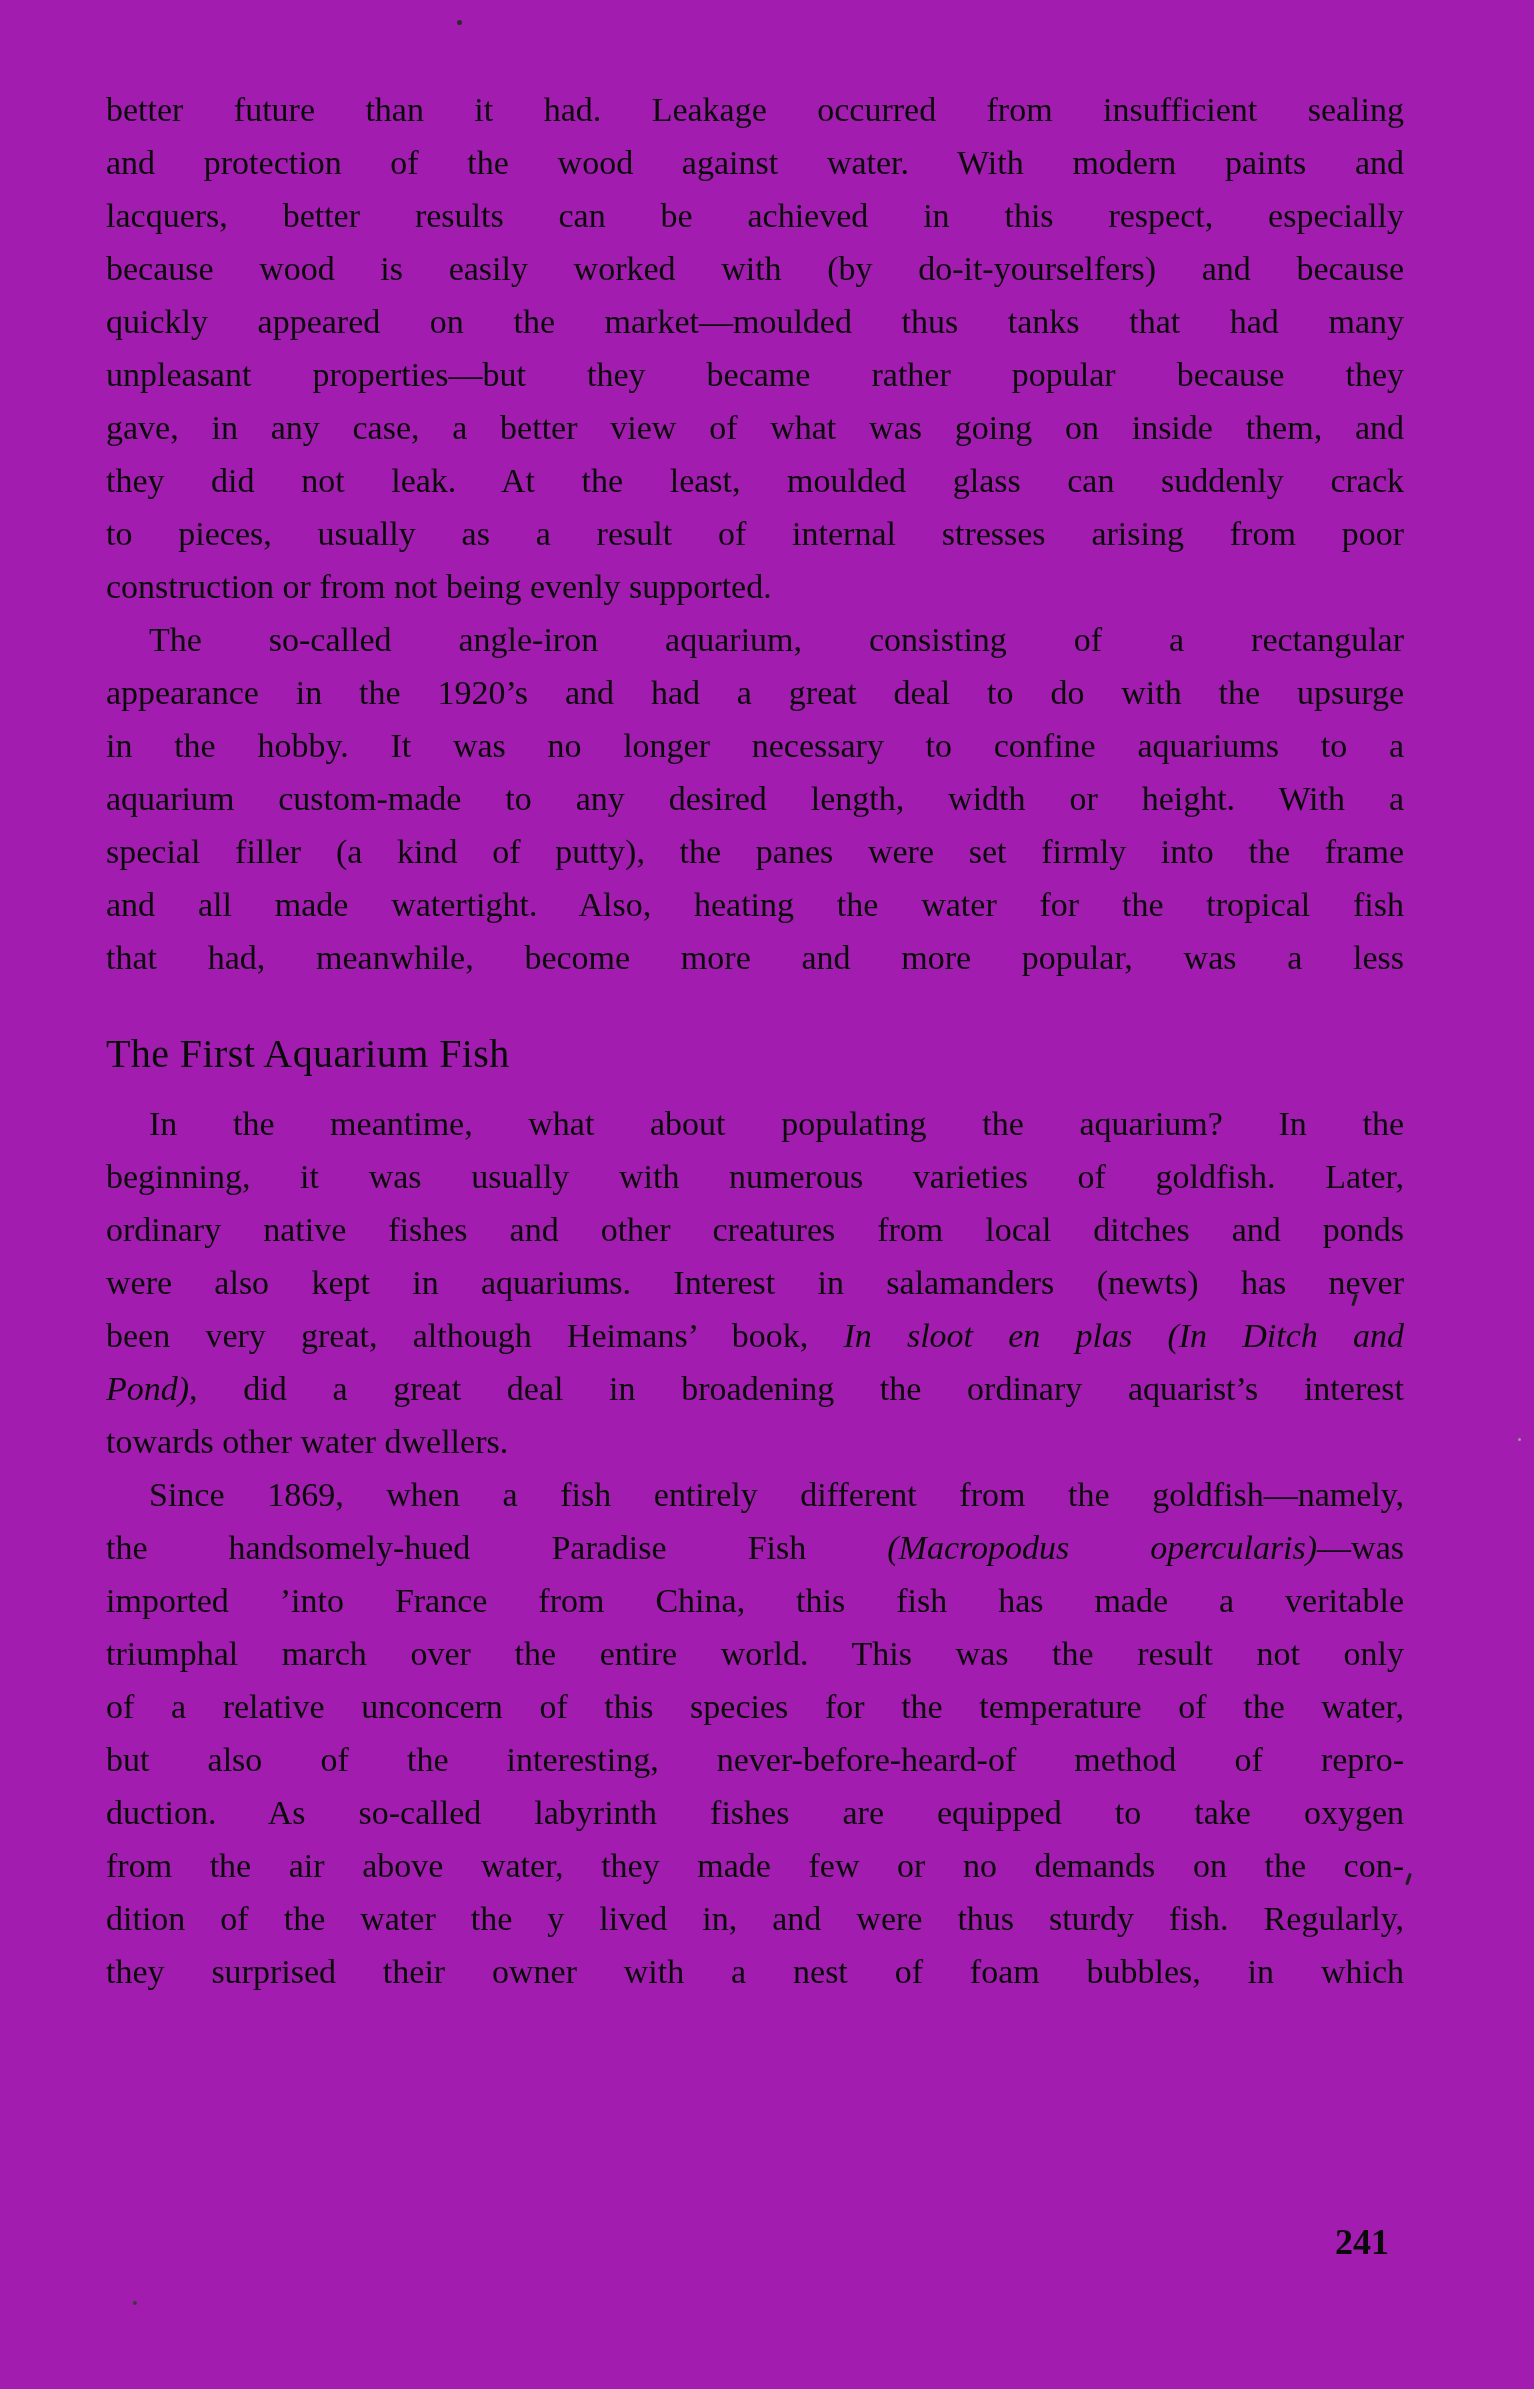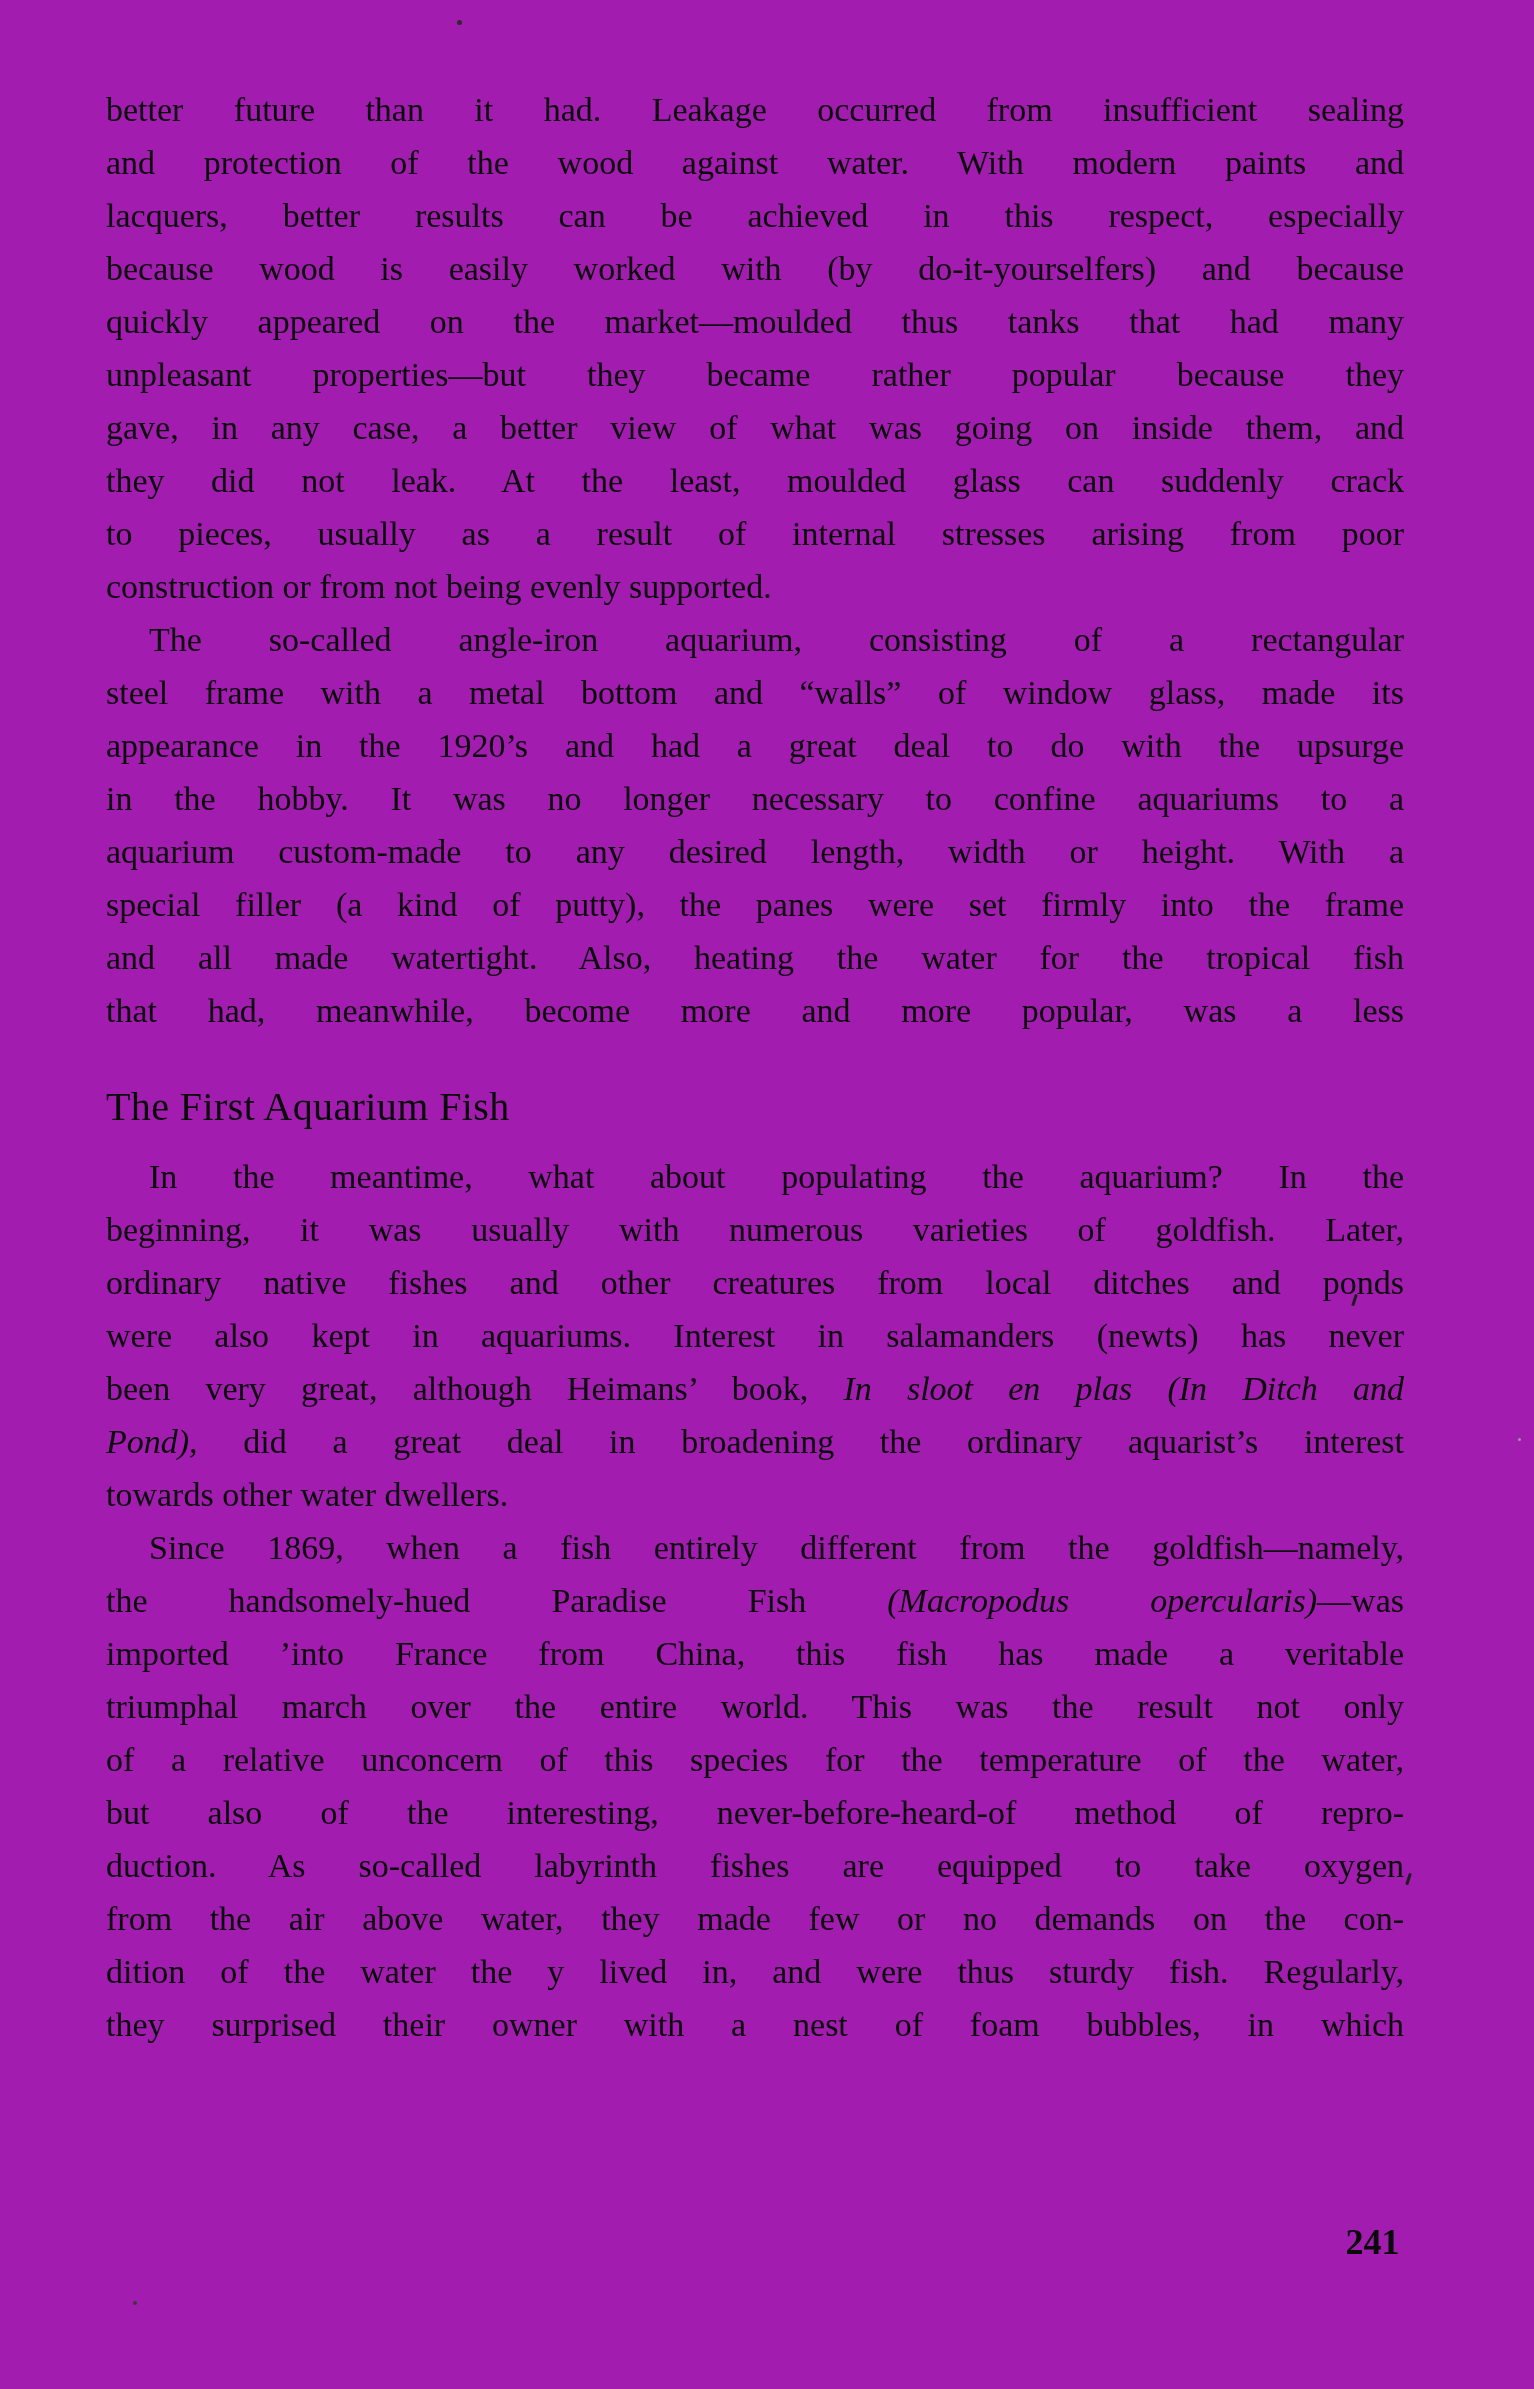--- a/index.html
+++ b/index.html
@@ -38,21 +38,21 @@
     height: 53px;
     font-weight: normal;
     letter-spacing: 0.4px;
     color: #0a0a0a;
   }
   .page-number {
     position: absolute;
     left: 1335px;
     top: 2216px;
     width: 75px;
-    text-align: center;
+    text-align: left;
     font-size: 36px;
     font-weight: bold;
     line-height: 53px;
     color: #0a0a0a;
   }
   .speck { position: absolute; border-radius: 50%; }
   .tick {
     position: absolute;
     width: 2.5px;
     height: 12.4px;
@@ -73,21 +73,20 @@
         <div class="line j"><span>because wood is easily worked with (by do-it-yourselfers) and because</span></div>
         <div class="line j"><span>quickly appeared on the market—moulded thus tanks that had many</span></div>
         <div class="line j"><span>unpleasant properties—but they became rather popular because they</span></div>
         <div class="line j"><span>gave, in any case, a better view of what was going on inside them, and</span></div>
         <div class="line j"><span>they did not leak. At the least, moulded glass can suddenly crack</span></div>
         <div class="line j"><span>to pieces, usually as a result of internal stresses arising from poor</span></div>
         <div class="line"><span>construction or from not being evenly supported.</span></div>
       </div>
       <div class="para">
         <div class="line j indent"><span>The so-called angle-iron aquarium, consisting of a rectangular</span></div>
-        <div class="line j"><span>steel frame with a metal bottom and “walls” of window glass, made its</span></div>
         <div class="line j"><span>appearance in the 1920’s and had a great deal to do with the upsurge</span></div>
         <div class="line j"><span>in the hobby. It was no longer necessary to confine aquariums to a</span></div>
         <div class="line j"><span>aquarium custom-made to any desired length, width or height. With a</span></div>
         <div class="line j"><span>special filler (a kind of putty), the panes were set firmly into the frame</span></div>
         <div class="line j"><span>and all made watertight. Also, heating the water for the tropical fish</span></div>
         <div class="line j"><span>that had, meanwhile, become more and more popular, was a less</span></div>
       </div>
       <h2 class="section-heading">The First Aquarium Fish</h2>
       <div class="para">
         <div class="line j indent"><span>In the meantime, what about populating the aquarium? In the</span></div>

